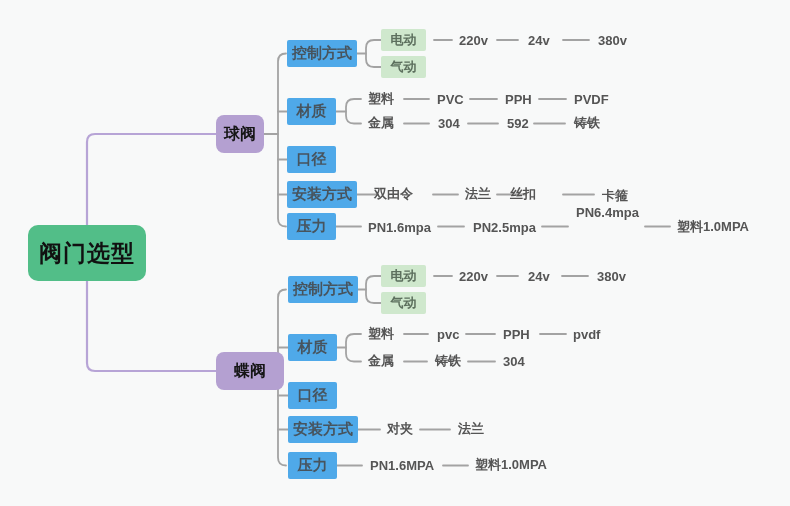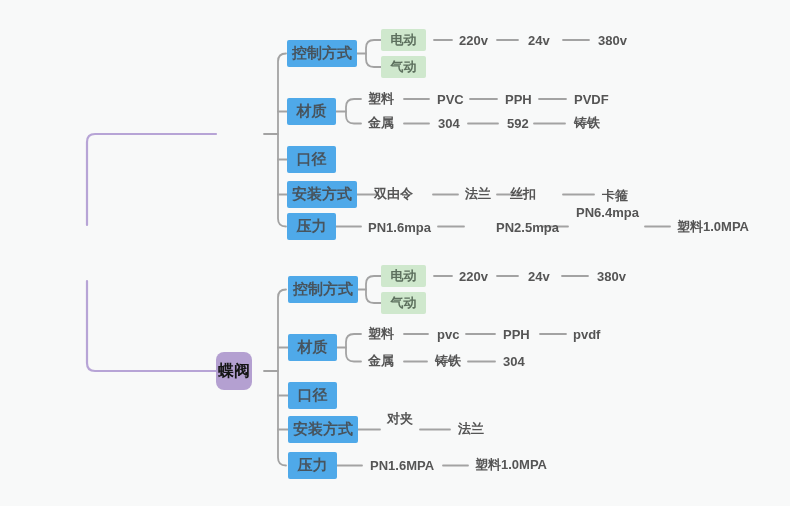--- a/index.html
+++ b/index.html
@@ -76,22 +76,24 @@
         <path d="M540 334 H566"></path>
       <path d="M404 361.5 H427"></path>
         <path d="M468 361.5 H495"></path>
       <path d="M358 429.5 H380"></path>
         <path d="M420 429.5 H450"></path>
       <path d="M337 465.5 H362"></path>
         <path d="M443 465.5 H468"></path>
     </g>
   </svg>
 
+  <div class="node root-node" style="left:28px;top:225px;width:118px;height:56px">阀门选型</div>
 
-  <div class="node branch-node" style="left:216px;top:352px;width:36px;height:38px">蝶阀</div>
+  <div class="node branch-node" style="left:216px;top:115px;width:48px;height:38px">球阀</div>
+  <div class="node branch-node" style="left:216px;top:352px;width:68px;height:38px">蝶阀</div>
 
   <div class="node topic-node" style="left:287px;top:40px;width:70px;height:27px">控制方式</div>
   <div class="node topic-node" style="left:287px;top:98px;width:49px;height:27px">材质</div>
   <div class="node topic-node" style="left:287px;top:146px;width:49px;height:27px">口径</div>
   <div class="node topic-node" style="left:287px;top:181px;width:70px;height:27px">安装方式</div>
   <div class="node topic-node" style="left:287px;top:213px;width:49px;height:27px">压力</div>
 
   <div class="node sub-node" style="left:381px;top:29px;width:45px;height:22px">电动</div>
   <div class="node sub-node" style="left:381px;top:56px;width:45px;height:22px">气动</div>
 
@@ -108,21 +110,21 @@
   <span class="leaf" style="left:438px;top:123px">304</span>
   <span class="leaf" style="left:507px;top:123px">592</span>
   <span class="leaf" style="left:574px;top:123px">铸铁</span>
 
   <span class="leaf" style="left:374px;top:194px">双由令</span>
   <span class="leaf" style="left:465px;top:194px">法兰</span>
   <span class="leaf" style="left:510px;top:194px">丝扣</span>
   <span class="leaf" style="left:602px;top:196px">卡箍</span>
 
   <span class="leaf" style="left:368px;top:227px">PN1.6mpa</span>
-  <span class="leaf" style="left:496px;top:227px">PN2.5mpa</span>
+  <span class="leaf" style="left:473px;top:227px">PN2.5mpa</span>
   <span class="leaf" style="left:576px;top:212px">PN6.4mpa</span>
   <span class="leaf" style="left:677px;top:227px">塑料1.0MPA</span>
 
   <div class="node topic-node" style="left:288px;top:276px;width:70px;height:27px">控制方式</div>
   <div class="node topic-node" style="left:288px;top:334px;width:49px;height:27px">材质</div>
   <div class="node topic-node" style="left:288px;top:382px;width:49px;height:27px">口径</div>
   <div class="node topic-node" style="left:288px;top:416px;width:70px;height:27px">安装方式</div>
   <div class="node topic-node" style="left:288px;top:452px;width:49px;height:27px">压力</div>
 
   <div class="node sub-node" style="left:381px;top:265px;width:45px;height:22px">电动</div>
@@ -134,19 +136,19 @@
 
   <span class="leaf" style="left:368px;top:334px">塑料</span>
   <span class="leaf" style="left:437px;top:334px">pvc</span>
   <span class="leaf" style="left:503px;top:334px">PPH</span>
   <span class="leaf" style="left:573px;top:334px">pvdf</span>
 
   <span class="leaf" style="left:368px;top:361px">金属</span>
   <span class="leaf" style="left:435px;top:361px">铸铁</span>
   <span class="leaf" style="left:503px;top:361px">304</span>
 
-  <span class="leaf" style="left:387px;top:419px">对夹</span>
+  <span class="leaf" style="left:387px;top:429px">对夹</span>
   <span class="leaf" style="left:458px;top:429px">法兰</span>
 
   <span class="leaf" style="left:370px;top:465px">PN1.6MPA</span>
   <span class="leaf" style="left:475px;top:465px">塑料1.0MPA</span>
 
 </div>
 
 </body></html>

